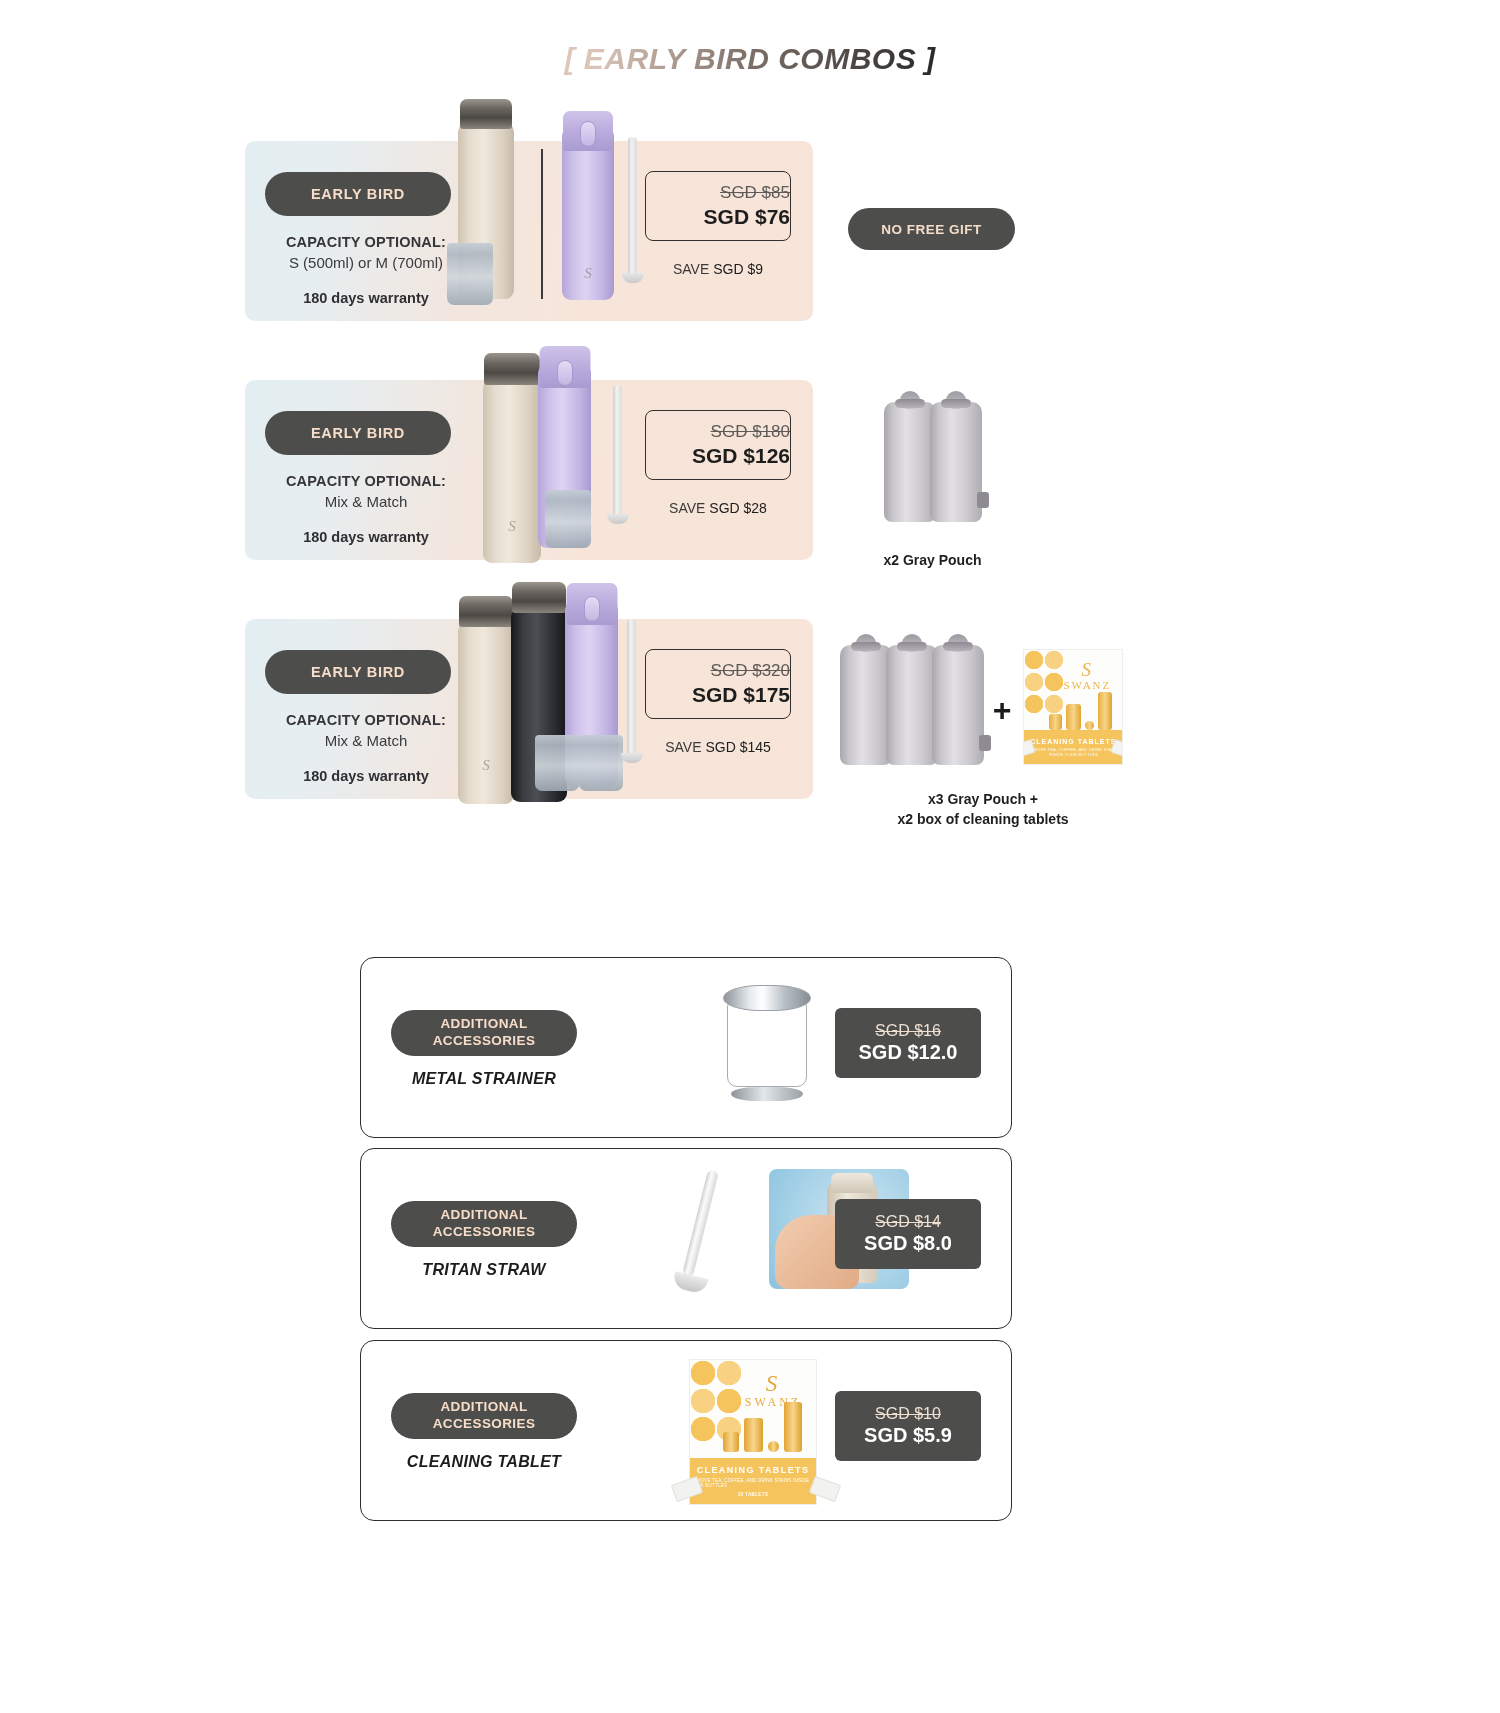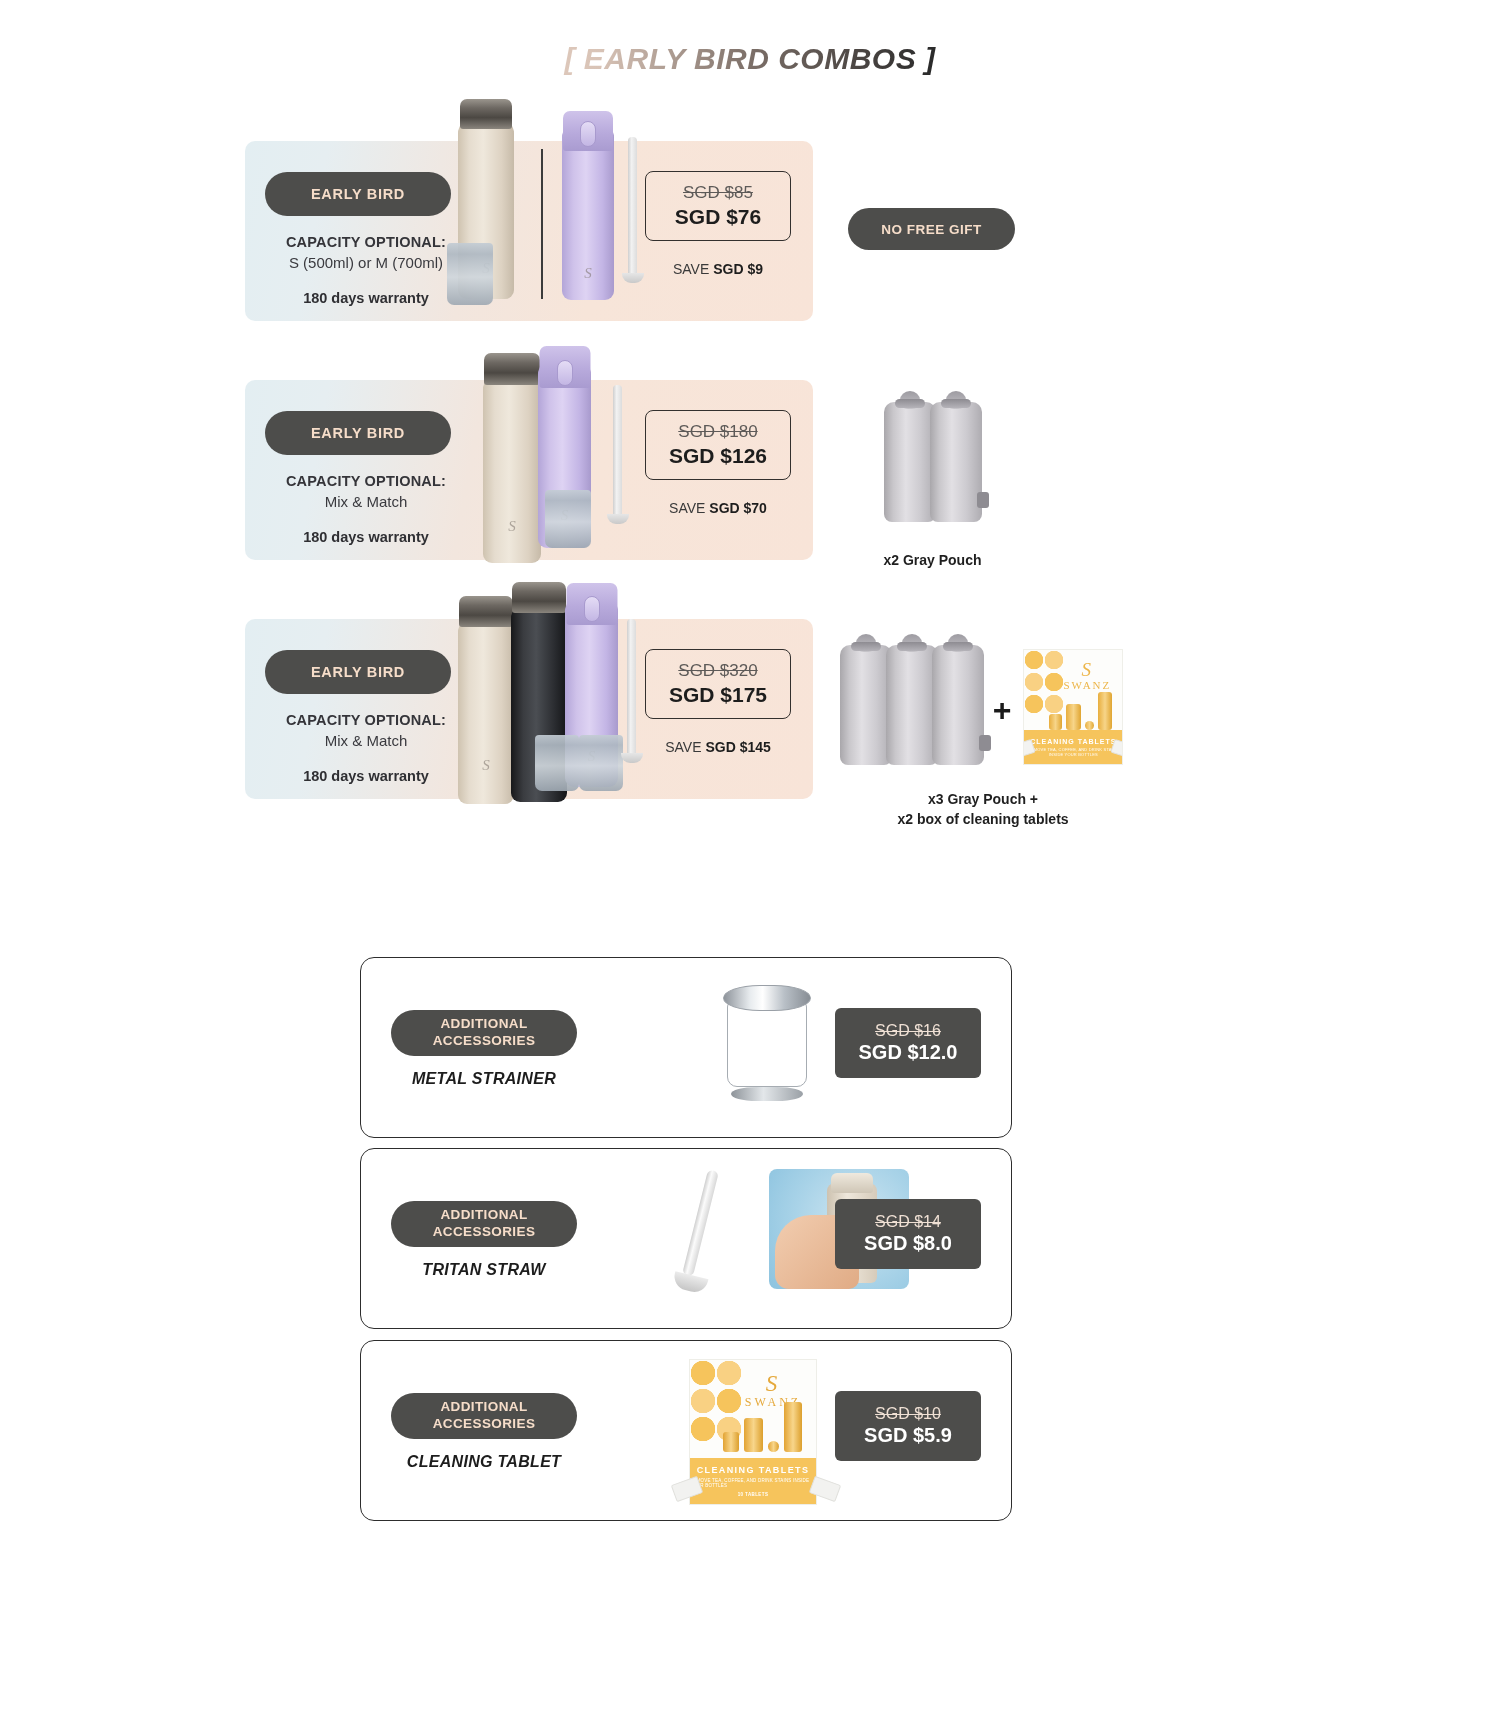--- a/index.html
+++ b/index.html
@@ -60,36 +60,36 @@
   .cap-value { font-size:15px; color:#3a3a3f; margin-top:4px; }
   .warranty { font-size:14.5px; font-weight:bold; color:#2f2f33; margin-top:19px; }
 
   
   .price-box {
     position:absolute;
     width:146px; height:70px;
     border:1.6px solid #33302e;
     border-radius:8px;
     display:flex; flex-direction:column;
-    align-items:center; justify-content:center;
+    align-items:flex-end; justify-content:center;
     gap:2px;
   }
   #combo-0 .price-box { left:400px; top:30px; }
   #combo-1 .price-box { left:400px; top:30px; }
   #combo-2 .price-box { left:400px; top:30px; }
   .price-old { font-size:17px; color:#5d5a58; text-decoration:line-through; }
   .price-new { font-size:21px; font-weight:bold; color:#1d1d1d; }
   .save-line {
     position:absolute; width:146px; text-align:center;
     font-size:14px; color:#3a3a3a;
   }
   #combo-0 .save-line { left:400px; top:120px; }
   #combo-1 .save-line { left:400px; top:120px; }
   #combo-2 .save-line { left:400px; top:120px; }
-  .save-line b { font-weight:bold; color:#1d1d1d; }
+  .save-line b { font-weight:normal; color:#1d1d1d; }
 
   
   .vdiv { position:absolute; width:2px; background:#3b3b3b; }
   #combo-0 .vdiv { left:296px; top:8px; height:150px; }
 
   
   .art { position:absolute; top:0; left:0; width:568px; height:180px; pointer-events:none; }
   .bottle { position:absolute; border-radius:12px 12px 9px 9px; }
   .bottle .cap {
     position:absolute; left:50%; transform:translateX(-50%);
@@ -408,21 +408,21 @@
     <div class="cap-block">
       <div class="cap-title">CAPACITY OPTIONAL:</div>
       <div class="cap-value">Mix &amp; Match</div>
       <div class="warranty">180 days warranty</div>
     </div>
     <div class="price-box">
       <div class="price-old">SGD $180</div>
       <div class="price-new">SGD $126</div>
     </div>
     <div class="save-line">
-      <span>SAVE </span><b>SGD $70</b>
+      <span>SAVE </span><b>SGD $28</b>
     </div>
   </div>
 
   <div class="gift" style="left:845px; top:382px; width:175px;">
     <div class="pouch-row" style="height:140px;">
       <div class="pouch">
           <span class="tag"></span>
         </div>
       <div class="pouch">
           <span class="tag"></span>

